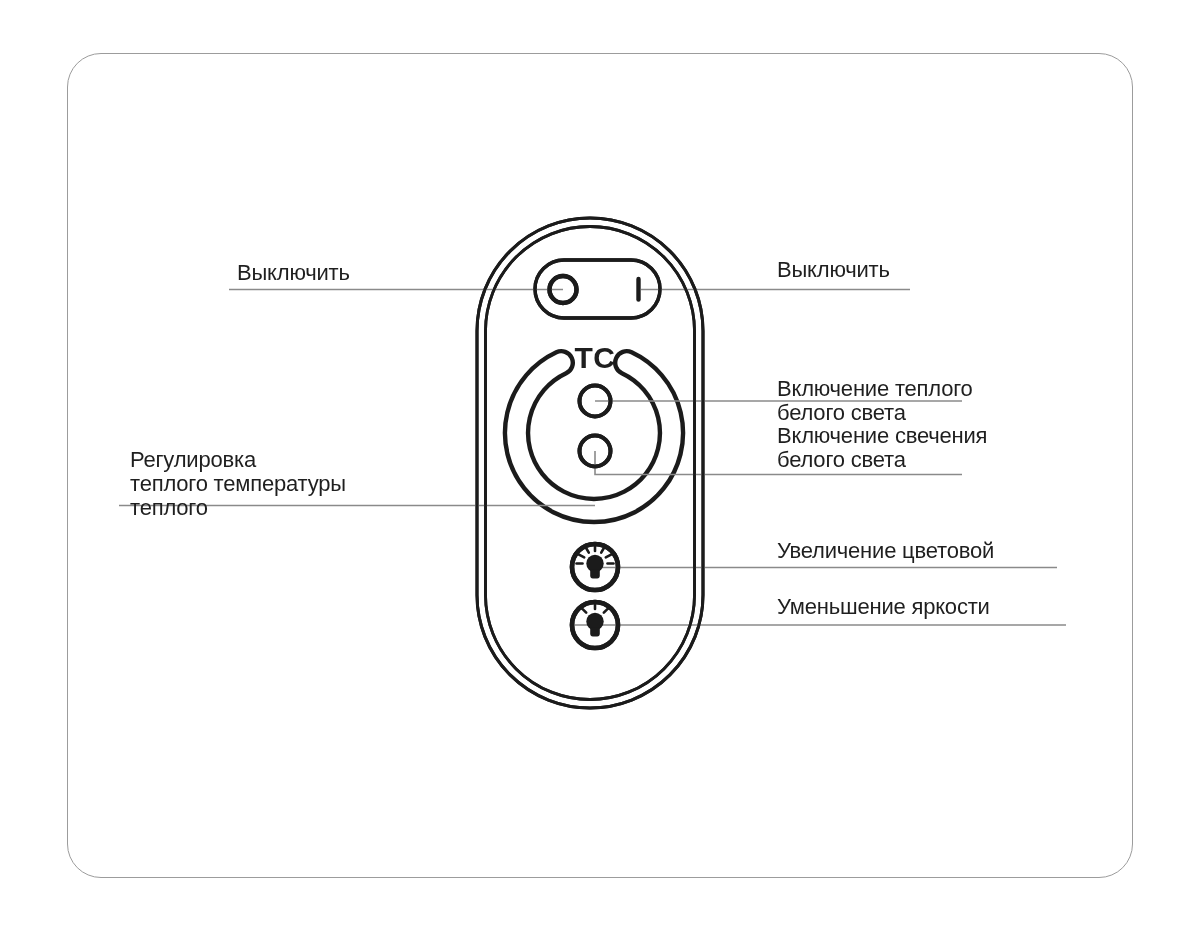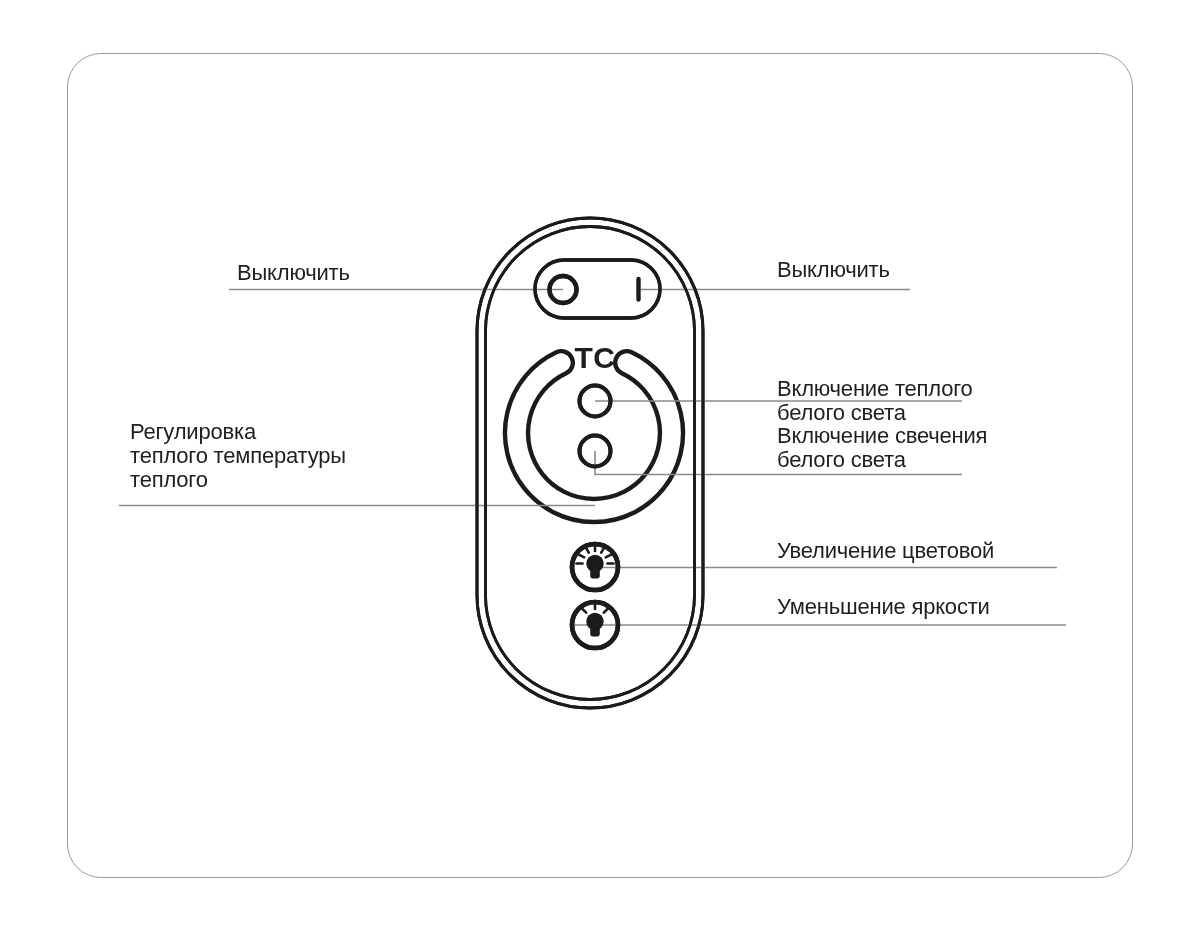--- a/index.html
+++ b/index.html
@@ -89,21 +89,21 @@
   <div class="label" style="left:777px;top:347px;margin-top:30px;">
     <div>Включение теплого</div>
     <div>белого света</div>
   </div>
 
   <div class="label" style="left:777px;top:424px;">
     <div>Включение свечения</div>
     <div>белого света</div>
   </div>
 
-  <div class="label" style="left:130px;top:420px;">
+  <div class="label" style="left:130px;top:448px;">
     <div>Регулировка</div>
     <div>теплого температуры</div>
     <div>теплого</div>
   </div>
 
   <div class="label" style="left:777px;top:539px;">Увеличение цветовой</div>
 
   <div class="label" style="left:777px;top:595px;">Уменьшение яркости</div>
 
 </div>

